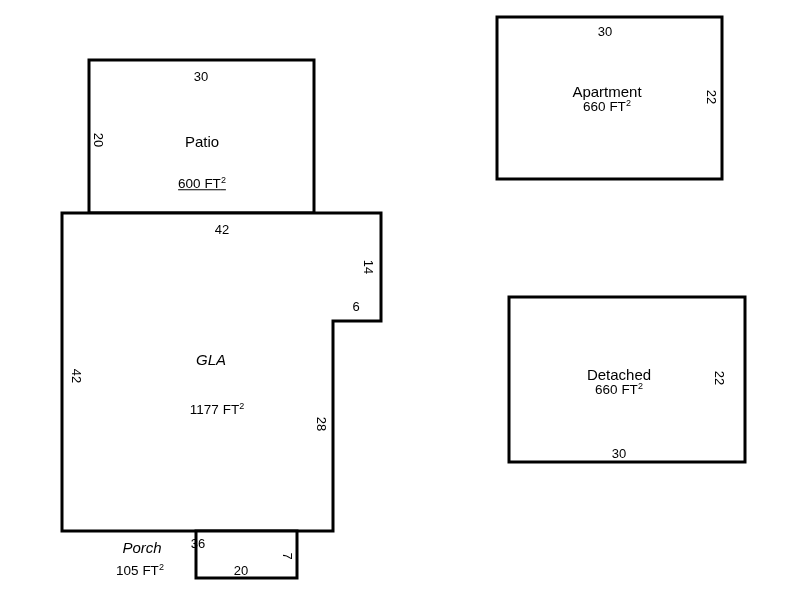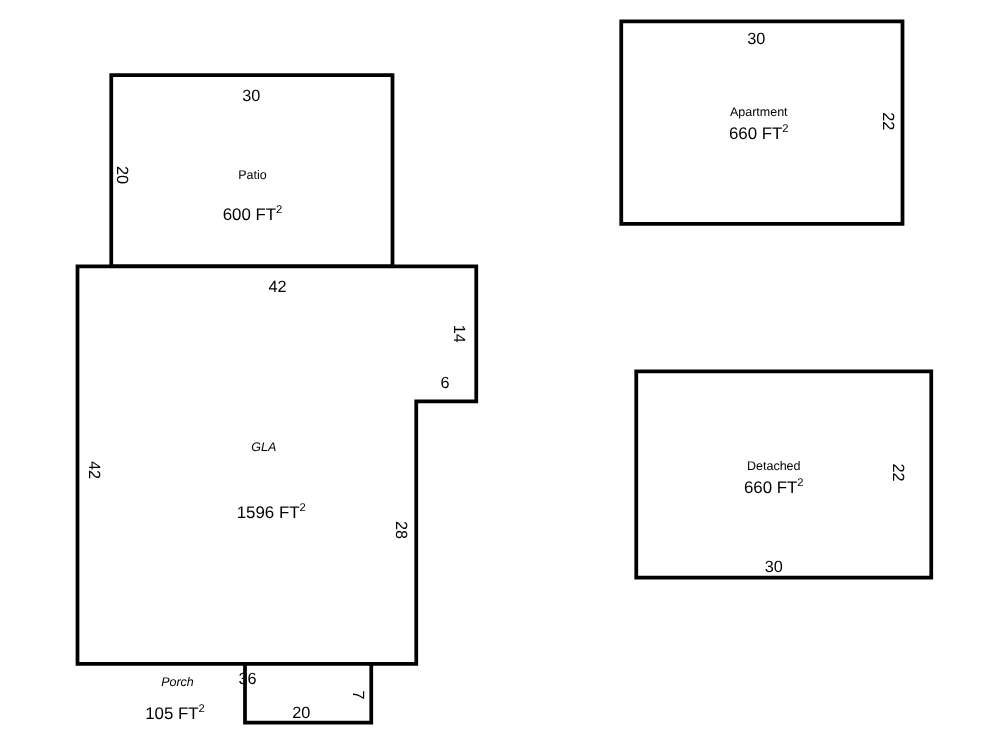--- a/index.html
+++ b/index.html
@@ -37,21 +37,21 @@
     position: absolute;
     color: #000000;
     font-family: "Liberation Sans", sans-serif;
     font-size: 13px;
     line-height: 1;
     white-space: nowrap;
     transform: translate(-50%, -50%);
     user-select: none;
   }
   .lbl-name {
-    font-size: 10px;
+    font-size: 15px;
   }
   .lbl-area {
     font-size: 13.5px;
   }
   .lbl-dim {
     font-size: 13px;
   }
   
   .rot {
     transform: translate(-50%, -50%) rotate(90deg);
@@ -79,37 +79,37 @@
 
     <path class="shape-outline" d="M 509 297 L 745 297 L 745 462 L 509 462 Z"></path>
   </svg>
 
   <div class="lbl lbl-dim" style="left:201px; top:76px;">30</div>
 
   <div class="lbl lbl-dim rot" style="left:98px; top:140px;">20</div>
 
   <div class="lbl lbl-name" style="left:202px; top:141px;">Patio</div>
 
-  <div class="lbl lbl-area" style="left:202px; top:172px;"><span>600 FT</span><span class="sup">2</span></div>
+  <div class="lbl lbl-area" style="left:202px; top:184px;text-decoration:underline;"><span>600 FT</span><span class="sup">2</span></div>
 
   <div class="lbl lbl-dim" style="left:222px; top:229px;">42</div>
 
   <div class="lbl lbl-dim rot" style="left:368px; top:267px;">14</div>
 
   <div class="lbl lbl-dim" style="left:356px; top:306px;">6</div>
 
   <div class="lbl lbl-dim rot" style="left:321px; top:424px;">28</div>
 
   <div class="lbl lbl-dim rot" style="left:76px; top:376px;">42</div>
 
   <div class="lbl lbl-dim" style="left:198px; top:543px;">36</div>
 
   <div class="lbl lbl-name" style="left:211px; top:359px;font-style:italic;">GLA</div>
 
-  <div class="lbl lbl-area" style="left:217px; top:410px;"><span>1596 FT</span><span class="sup">2</span></div>
+  <div class="lbl lbl-area" style="left:217px; top:410px;"><span>1177 FT</span><span class="sup">2</span></div>
 
   <div class="lbl lbl-name" style="left:142px; top:547px;font-style:italic;">Porch</div>
 
   <div class="lbl lbl-area" style="left:140px; top:571px;"><span>105 FT</span><span class="sup">2</span></div>
 
   <div class="lbl lbl-dim" style="left:241px; top:570px;">20</div>
 
   <div class="lbl lbl-dim rot" style="left:287px; top:556px;">7</div>
 
   <div class="lbl lbl-dim" style="left:605px; top:31px;">30</div>

